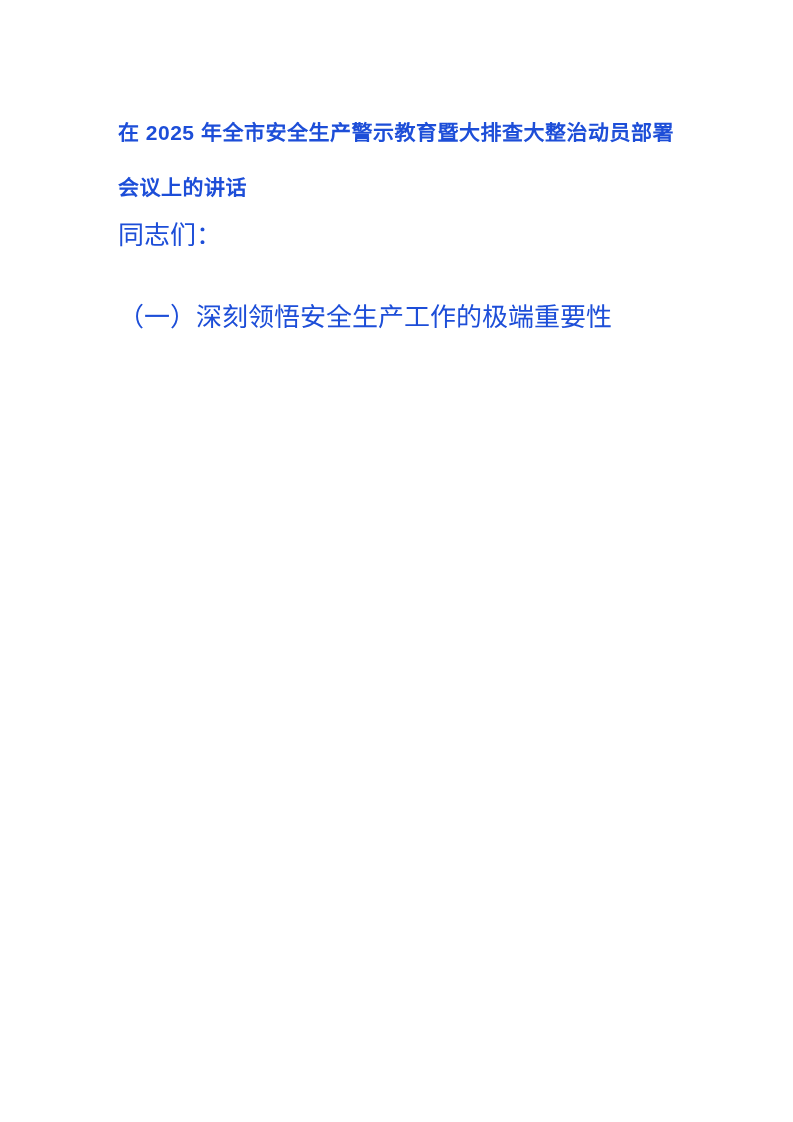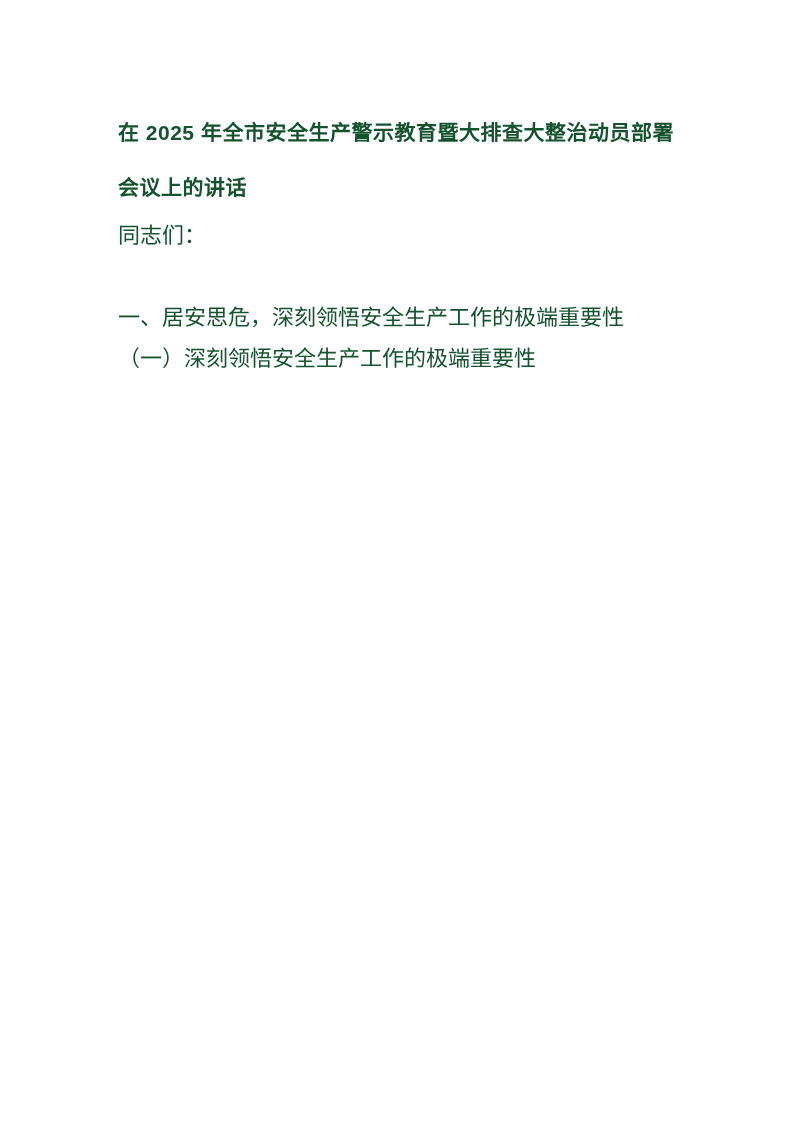--- a/index.html
+++ b/index.html
@@ -6,39 +6,39 @@
     margin: 0;
     padding: 0;
     background: #ffffff;
   }
   .page {
     position: relative;
     width: 793px;
     height: 1122px;
     box-sizing: border-box;
     background: #ffffff;
-    color: #14532d;
+    color: #1d4ed8;
     padding: 105px 117px 4px 118px;
     overflow: hidden;
   }
   .doc-title {
     font-family: "Liberation Sans", "DejaVu Sans", sans-serif;
     font-weight: 700;
     font-size: 21px;
     line-height: 55px;
     margin: 0;
     text-align: left;
     letter-spacing: 0.5px;
   }
   .salutation,
   .body-para,
   .heading-1,
   .heading-2 {
     font-family: "Liberation Serif", "DejaVu Serif", serif;
-    font-size: 22px;
+    font-size: 26px;
     line-height: 41px;
     margin: 0;
     font-weight: 400;
   }
   .salutation {
     margin-bottom: 41px; 
   }
   .body-para {
     text-align: justify;
     text-justify: inter-character;
@@ -49,17 +49,16 @@
 </style>
 </head>
 <body>
 
 <div class="page">
   <h1 class="doc-title">在 2025 年全市安全生产警示教育暨大排查大整治动员部署会议上的讲话</h1>
 
   <p class="salutation">同志们：</p>
 
 
-  <p class="heading-1">一、居安思危，深刻领悟安全生产工作的极端重要性</p>
 
   <p class="heading-2">（一）深刻领悟安全生产工作的极端重要性</p>
 
 </div>
 
 </body></html>

